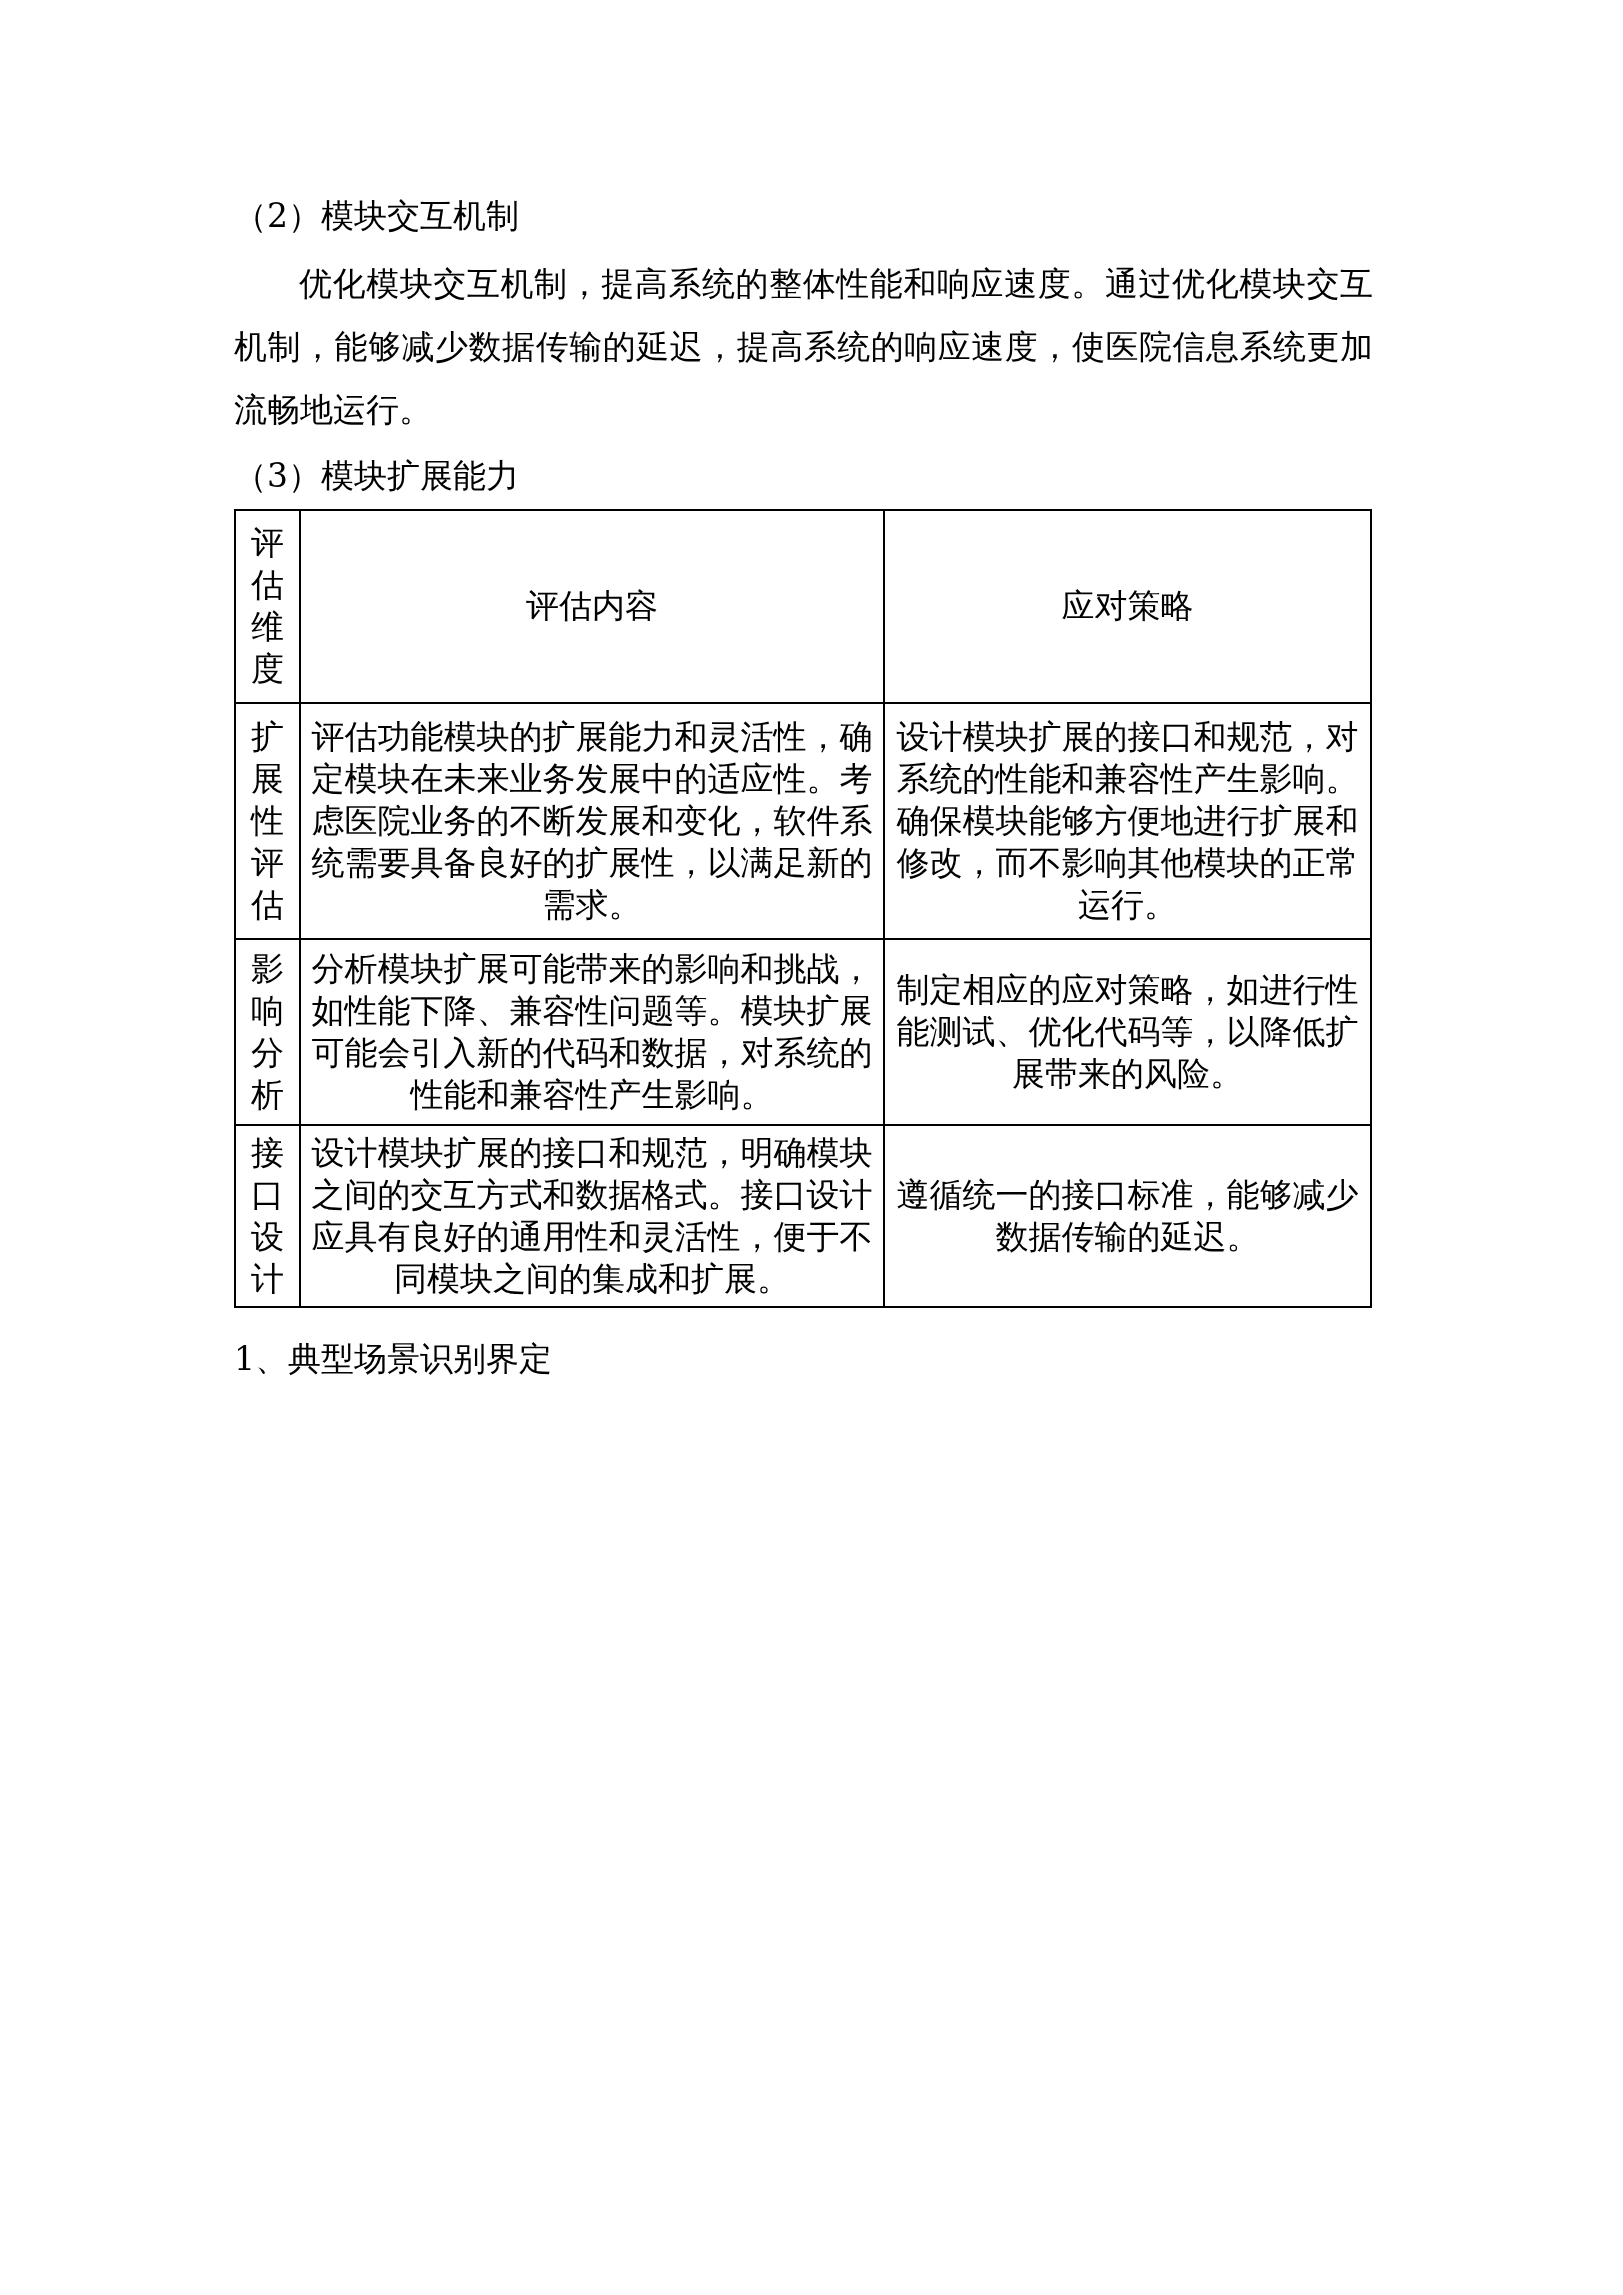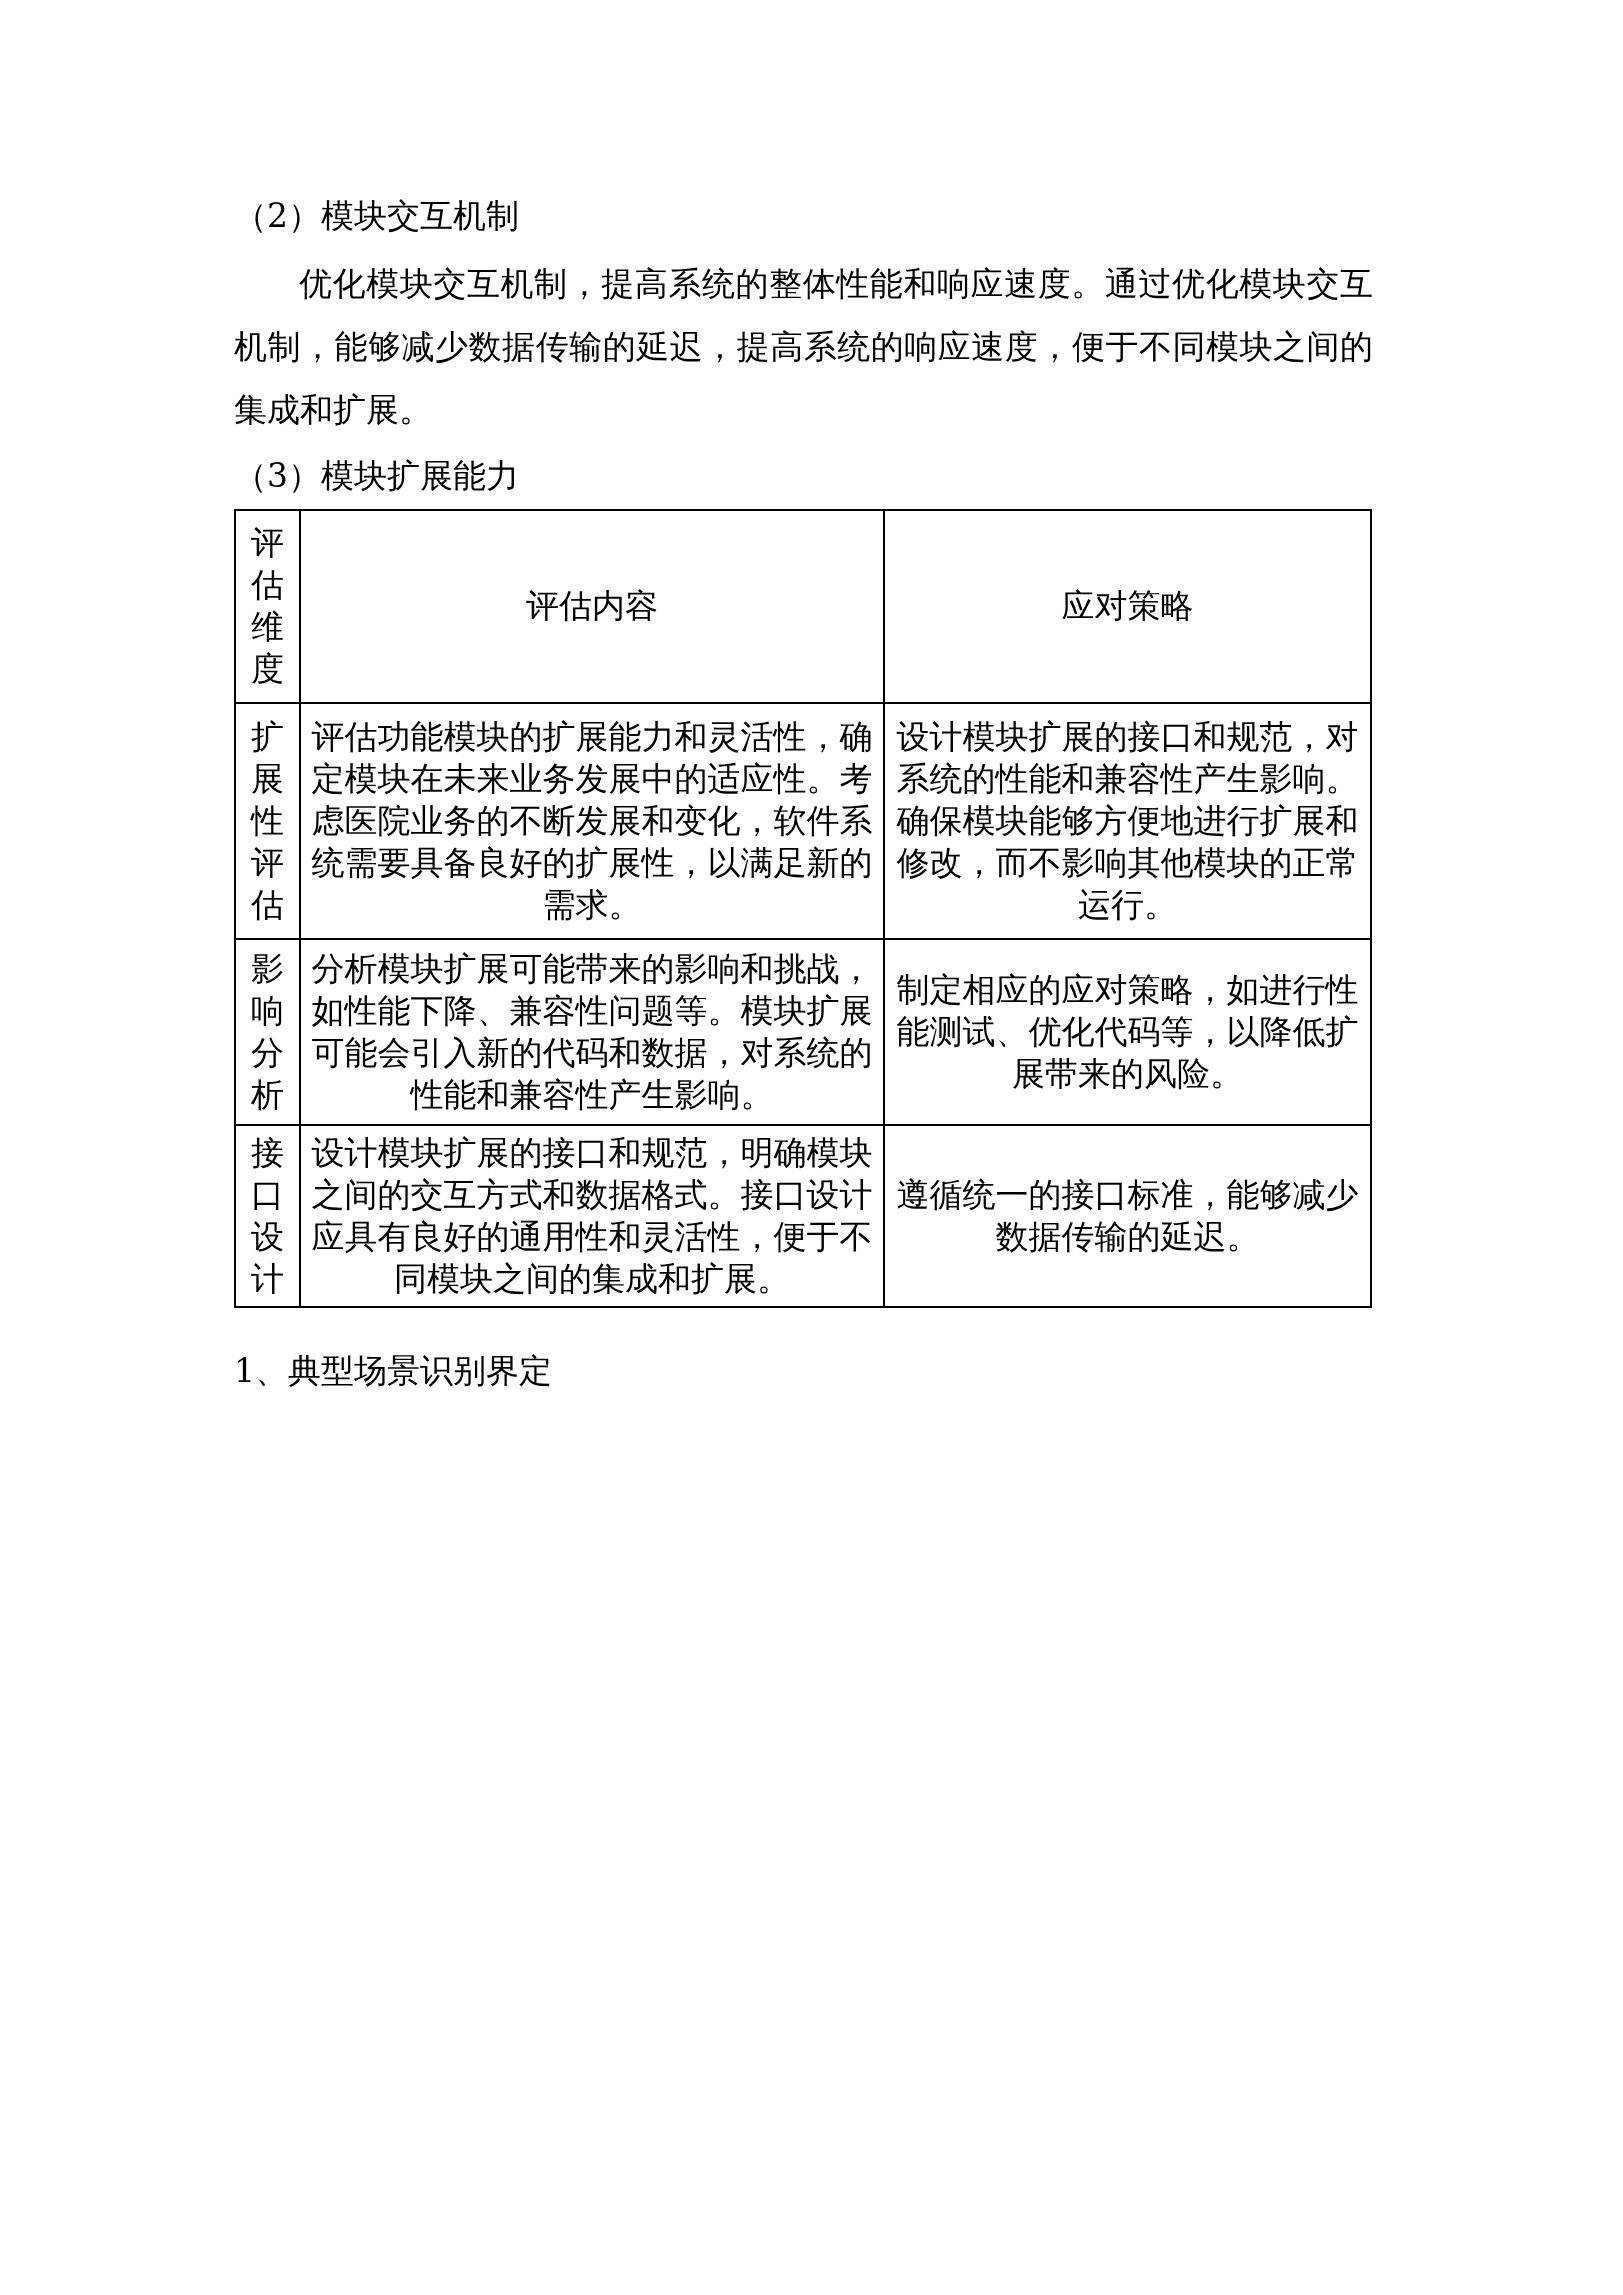--- a/index.html
+++ b/index.html
@@ -67,37 +67,37 @@
   .h-section {
     font-size: 38px;
     font-weight: normal;
     line-height: 47px;
     margin: 34px 0 0 0;
   }
   .h-sub {
     font-size: 33px;
     font-weight: normal;
     line-height: 41px;
-    margin: 42px 0 0 0;
+    margin: 30px 0 0 0;
   }
   .h-sub2 {
     margin-top: 29px;
   }
 </style>
 </head>
 <body>
 
 <div class="page">
   <div class="content">
 
     <h2 class="h-body">（2）模块交互机制</h2>
 
 
 
-    <p class="para">优化模块交互机制，提高系统的整体性能和响应速度。通过优化模块交互机制，能够减少数据传输的延迟，提高系统的响应速度，便于不同模块之间的集成和扩展。</p>
+    <p class="para">优化模块交互机制，提高系统的整体性能和响应速度。通过优化模块交互机制，能够减少数据传输的延迟，提高系统的响应速度，使医院信息系统更加流畅地运行。</p>
 
     <h2 class="h-body h-pretable">（3）模块扩展能力</h2>
 
     <table class="eval-table">
       <colgroup>
         <col class="c1">
         <col class="c2">
         <col class="c3">
       </colgroup>
       <tbody>

